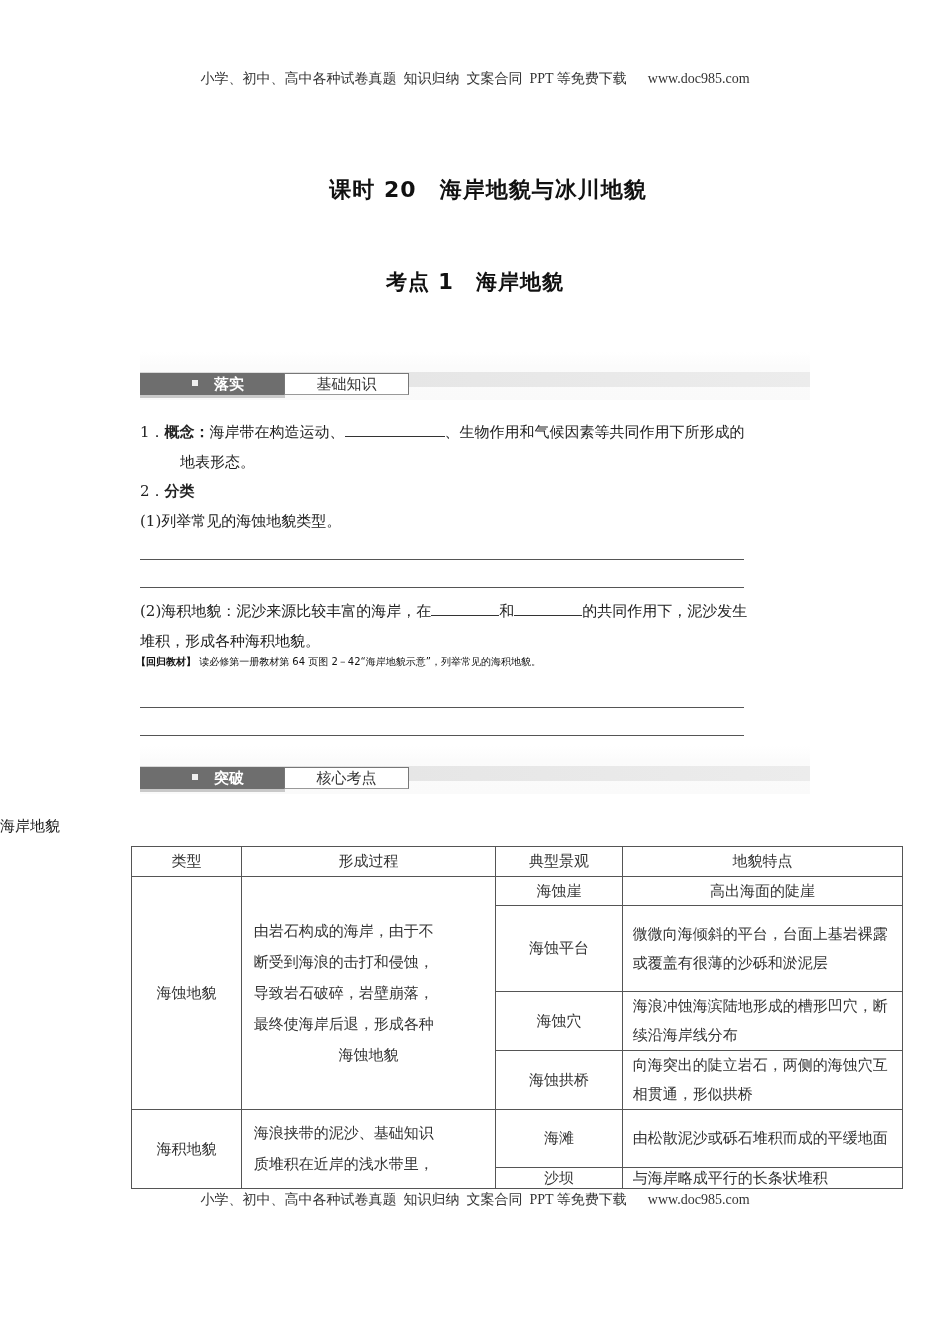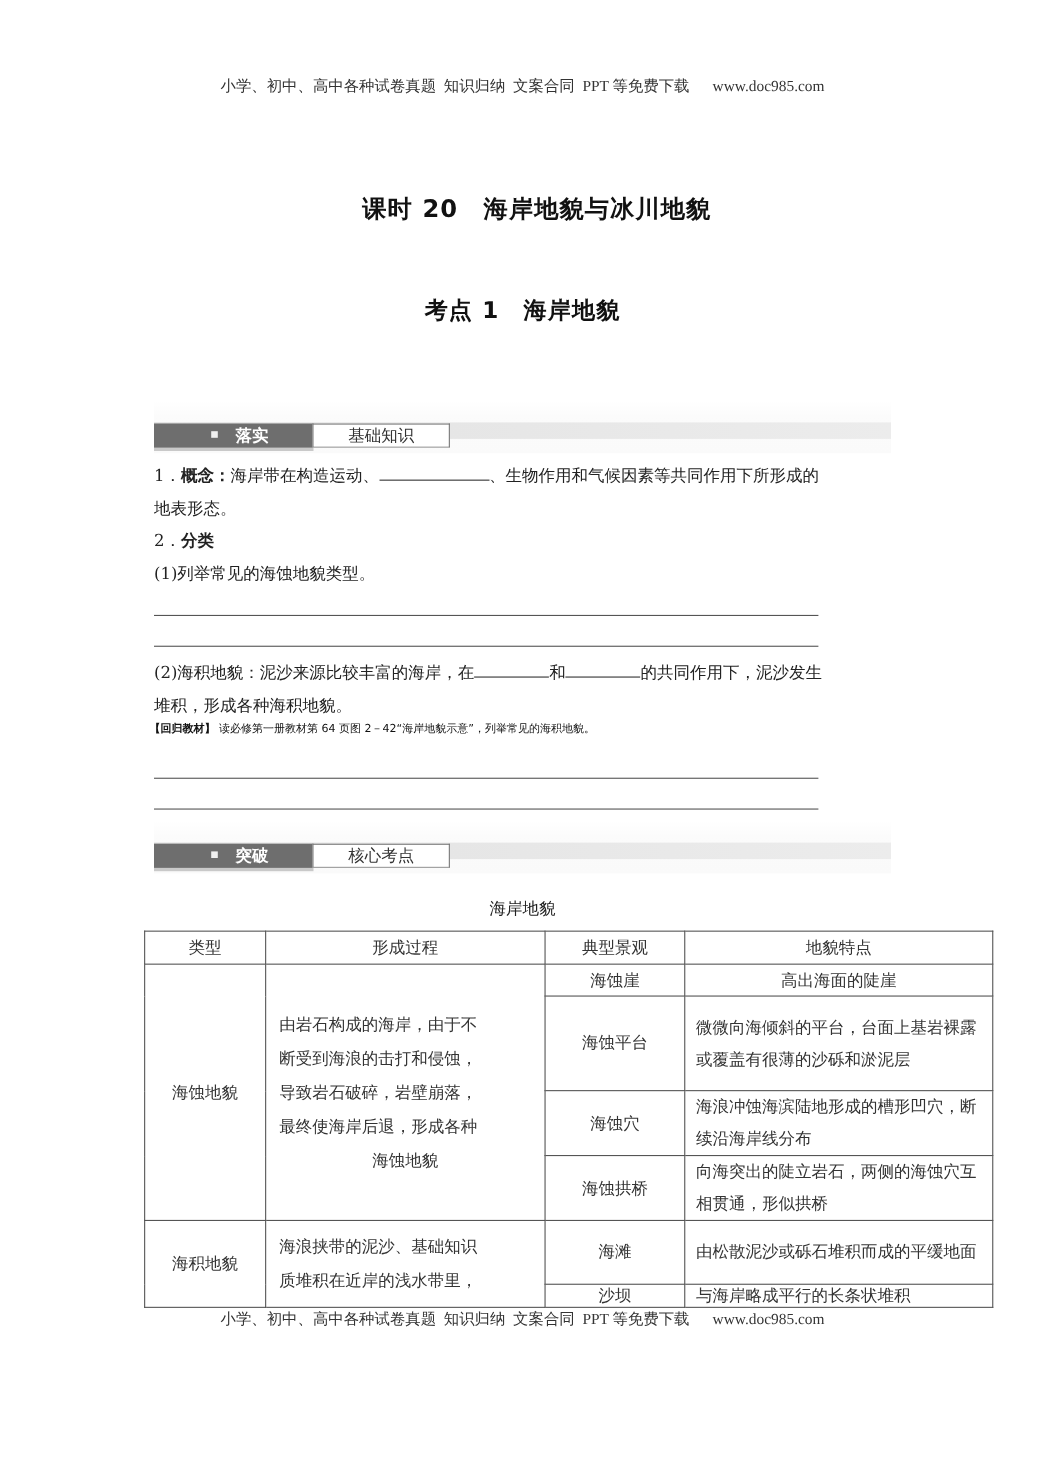--- a/index.html
+++ b/index.html
@@ -21,49 +21,49 @@
   .banner .under { position: absolute; left: 0; top: 43px; width: 145px; height: 3px; background: #c9c9c9; }
 
   .p { position: absolute; left: 140px; font-size: 15px; line-height: 30px; color: #222; white-space: nowrap; }
   .p .b { font-family: "DejaVu Sans", sans-serif; font-weight: bold; }
   .blank { display: inline-block; border-bottom: 1px solid #333; height: 15px; vertical-align: baseline; }
   .rule { position: absolute; left: 140px; width: 604px; height: 1px; background: #555; }
 
   .ref { position: absolute; left: 136px; top: 655px; font-size: 10px; white-space: nowrap; font-family: "DejaVu Sans", sans-serif; color: #111; }
   .ref .tag { font-weight: bold; }
 
-  .tcap { position: absolute; top: 817px; left: 0; width: 950px; text-align: center; font-size: 15px; font-family: "DejaVu Sans", sans-serif; color: #222; }
+  .tcap { position: absolute; top: 817px; left: 0; width: 950px; font-size: 15px; font-family: "DejaVu Sans", sans-serif; color: #222; }
 
   table.geo { position: absolute; left: 131px; top: 846px; width: 772px; border-collapse: collapse; font-size: 15px; color: #333; }
   table.geo td, table.geo th { border: 1px solid #555; font-weight: normal; vertical-align: middle; }
   table.geo th { height: 30px; text-align: center; }
   table.geo td.c { text-align: center; }
   table.geo td.l { text-align: left; padding: 0 10px; line-height: 29px; }
   table.geo td.proc { text-align: left; padding: 0 12px; line-height: 31px; }
   table.geo td.proc .last { display: block; text-align: center; }
 </style>
 </head>
 <body>
 
 <div class="hdr">小学、初中、高中各种试卷真题  知识归纳  文案合同  PPT 等免费下载      www.doc985.com</div>
 
 <div class="title">课时 20　海岸地貌与冰川地貌</div>
 <div class="subtitle">考点 1　海岸地貌</div>
 
-<div class="banner" style="top:364px;">
+<div class="banner" style="top:352px;">
   <div class="strip"></div>
   <div class="under"></div>
   <div class="dark"><span class="sq"></span><span>落实</span></div>
   <div class="light">基础知识</div>
 </div>
 
 <div class="p" style="top:417px;">
   <span>1．</span><span class="b">概念：</span><span>海岸带在构造运动、</span><span class="blank" style="width:100px;"></span><span>、生物作用和气候因素等共同作用下所形成的</span>
 </div>
-<div class="p" style="top:447px;">地表形态。</div>
+<div class="p" style="top:447px;margin-left:40px;">地表形态。</div>
 
 <div class="p" style="top:476px;">
   <span>2．</span><span class="b">分类</span>
 </div>
 
 <div class="p" style="top:506px;">(1)列举常见的海蚀地貌类型。</div>
 
 <div class="rule" style="top:559px;"></div>
 <div class="rule" style="top:587px;"></div>
 

